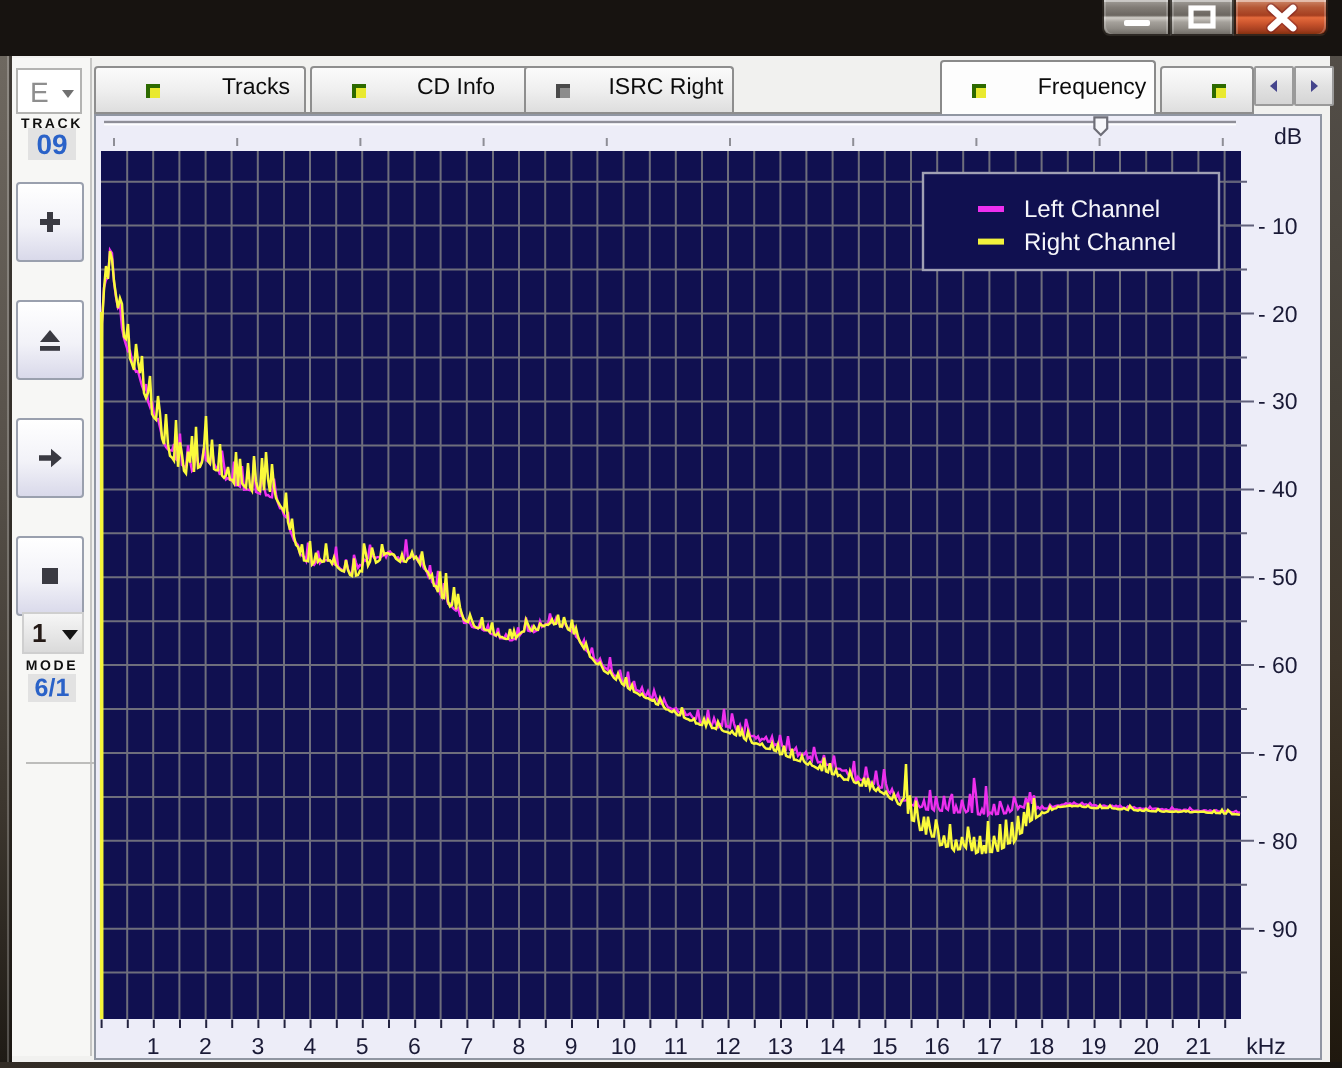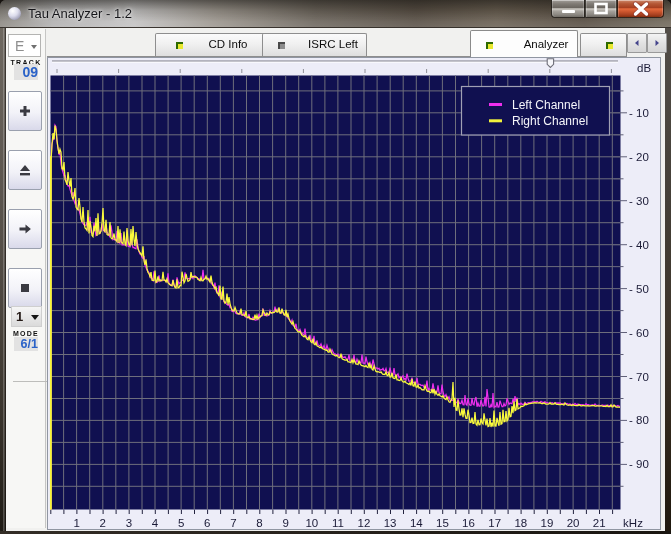--- a/index.html
+++ b/index.html
@@ -20,21 +20,21 @@
 #client{position:absolute;left:6px;top:28px;width:659px;height:503px;background:#f1f1ef}
 #sidebar{position:absolute;left:6px;top:29px;width:40px;height:499px;background:#f7f7f5;border-right:1px solid #c6c6c4}
 #sbpanel{position:absolute;left:7px;top:30px;width:38px;height:323px;border-bottom:1px solid #bdbdbb}
 .btn{position:absolute;left:8px;width:34px;height:40px;border:1px solid #9aa0ae;border-radius:2px;
 background:linear-gradient(180deg,#ffffff,#f2f2f8 55%,#d9d9ea)}
 .btn svg{position:absolute;left:50%;top:50%;transform:translate(-50%,-50%)}
 #comboE{position:absolute;left:8px;top:34px;width:33px;height:23px;background:#fff;border:1px solid #b4b4b2}
 #comboE span{position:absolute;left:6px;top:3px;font-size:14px;color:#8e8e8e}
 #comboE i{position:absolute;left:22px;top:10px;width:0;height:0;border:3.5px solid transparent;border-top:4.5px solid #707070}
 .pixlbl{position:absolute;width:40px;text-align:center;font-size:7px;font-weight:bold;letter-spacing:1.3px;color:#101010}
-.bluev{position:absolute;text-align:right;font-weight:bold;color:#2a62c8;background:#e2e2e2}
+.bluev{position:absolute;text-align:center;font-weight:bold;color:#2a62c8;background:#e2e2e2}
 #combo1{position:absolute;left:11px;top:306px;width:31px;height:21px;background:linear-gradient(180deg,#f6f6f6,#dadada);border:1px solid #cfcfcf}
 #combo1 span{position:absolute;left:4px;top:2px;font-size:13px;font-weight:bold;color:#241a16}
 #combo1 i{position:absolute;left:19px;top:8px;width:0;height:0;border:4.5px solid transparent;border-top:5.5px solid #141414}
 #mainpanel{position:absolute;left:47px;top:57px;width:614px;height:473px;background:#ededf8;border:1px solid #9096a2}
 .tab{position:absolute;top:33px;height:23px;border:1px solid #8e8e8e;border-bottom:none;border-radius:2px 2px 0 0;
 background:linear-gradient(180deg,#fbfbfb,#efefef 50%,#dedede 100%)}
 #tabline{position:absolute;left:47px;top:56px;width:580px;height:1px;background:#8e8e8e}
 .tic{position:absolute;width:7px;height:7px;background:#e9e92f;border-top:2px solid #2d6a00;border-left:2px solid #2d6a00}
 .tlab{position:absolute;top:4px;font-size:11.5px;color:#0c0c0c;transform:translateX(-50%);white-space:nowrap}
 #tabsel{position:absolute;left:470px;top:30px;width:108px;height:27px;background:#fdfdfd;border:1px solid #8a8a8a;border-bottom:none;border-radius:2px 2px 0 0;z-index:5}
@@ -44,47 +44,47 @@
 #wmin{left:551px;width:34px;border-bottom-left-radius:4px;
 background:linear-gradient(180deg,#a39f9a 0%,#817c76 22%,#6b6660 45%,#cfccc6 52%,#a5a19b 65%,#8d8983 85%,#716d67 100%)}
 #wmax{left:585px;width:32px;border-left:1px solid rgba(40,36,32,.75);border-right:1px solid rgba(40,36,32,.75);
 background:linear-gradient(180deg,#a39f9a 0%,#817c76 22%,#6b6660 45%,#cfccc6 52%,#a5a19b 65%,#8d8983 85%,#716d67 100%)}
 #wclose{left:617px;width:47px;border-bottom-right-radius:4px;
 background:linear-gradient(180deg,#cf8a6c 0%,#b55836 22%,#a63f20 45%,#e56a3c 52%,#c8532c 70%,#a63f20 88%,#84300f 100%)}
 .wbtn:after{content:"";position:absolute;inset:0;border-radius:inherit;box-shadow:inset 0 1px 0 rgba(255,255,255,.45),inset 1px 0 0 rgba(255,255,255,.2),inset -1px 0 0 rgba(255,255,255,.2)}
 #ov{position:absolute;left:0;top:0;z-index:4}
 </style></head><body>
 <div id="win">
- <div id="titlebar">
-      <div id="ticon"></div>
-      <div id="ttext">Tau Analyzer - 1.2</div>
-    </div>
  <div id="frameL"></div>
     <div id="frameR"></div>
     <div id="frameB"></div>
  <div id="client"></div>
  <div id="sidebar">
       <div id="sbpanel"></div>
     </div>
  <div id="mainpanel"></div>
  <div id="tabline"></div>
+ <div class="tab" style="left:47px;width:106px">
+      <div class="tic" style="left:25px;top:8px"></div>
+      <div class="tlab" style="left:80px">Tracks</div>
+    </div>
  <div class="tab" style="left:155px;width:114px">
       <div class="tic" style="left:20px;top:8px"></div>
       <div class="tlab" style="left:72px">CD Info</div>
     </div>
  <div class="tab" style="left:262px;width:105px">
       <div class="tic" style="left:15px;top:8px;background:#8c8c8c;border-color:#4a4a4a"></div>
-      <div class="tlab" style="left:70px">ISRC Left</div>
+      <div class="tlab" style="left:70px">ISRC Right</div>
     </div>
  <div class="tab" style="left:580px;width:47px">
       <div class="tic" style="left:25px;top:8px"></div>
     </div>
  <div id="tabsel">
       <div class="tic" style="left:15px;top:11px"></div>
-      <div class="tlab" style="left:75px;top:7px">Analyzer</div>
+      <div class="tlab" style="left:75px;top:7px">Frequency</div>
     </div>
  <div class="scrbtn" style="left:627px"><svg width="18" height="18">
         <path d="M10.5 6L7 9L10.5 12Z" fill="#45458c"></path>
       </svg></div>
  <div class="scrbtn" style="left:647px"><svg width="18" height="18">
         <path d="M7.5 6L11 9L7.5 12Z" fill="#45458c"></path>
       </svg></div>
  <div id="comboE">
       <span>E</span>
       <i></i>

